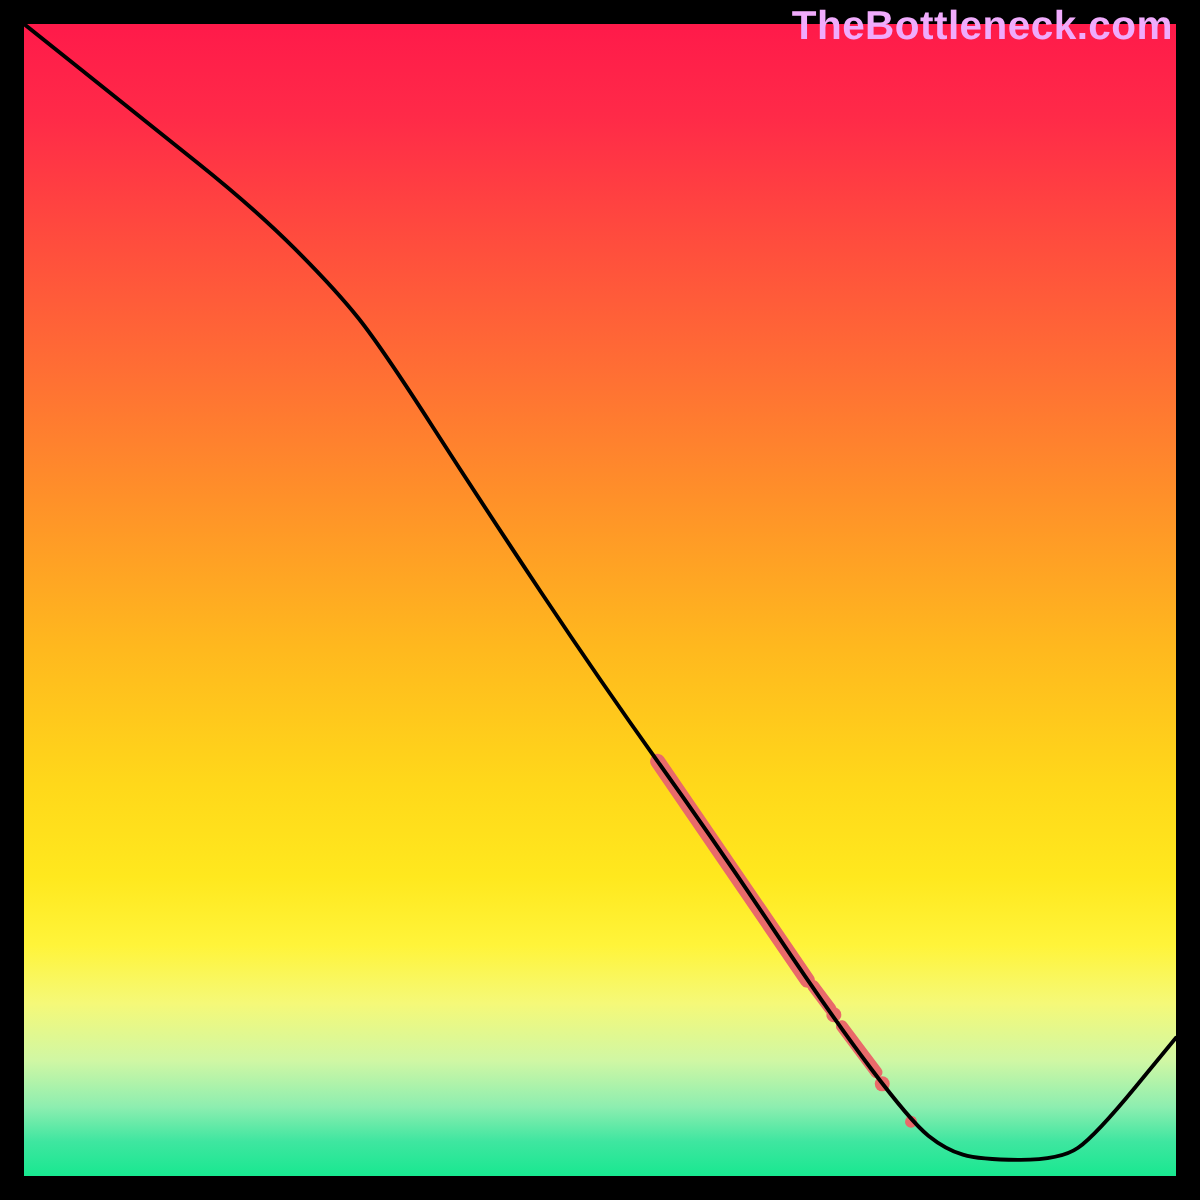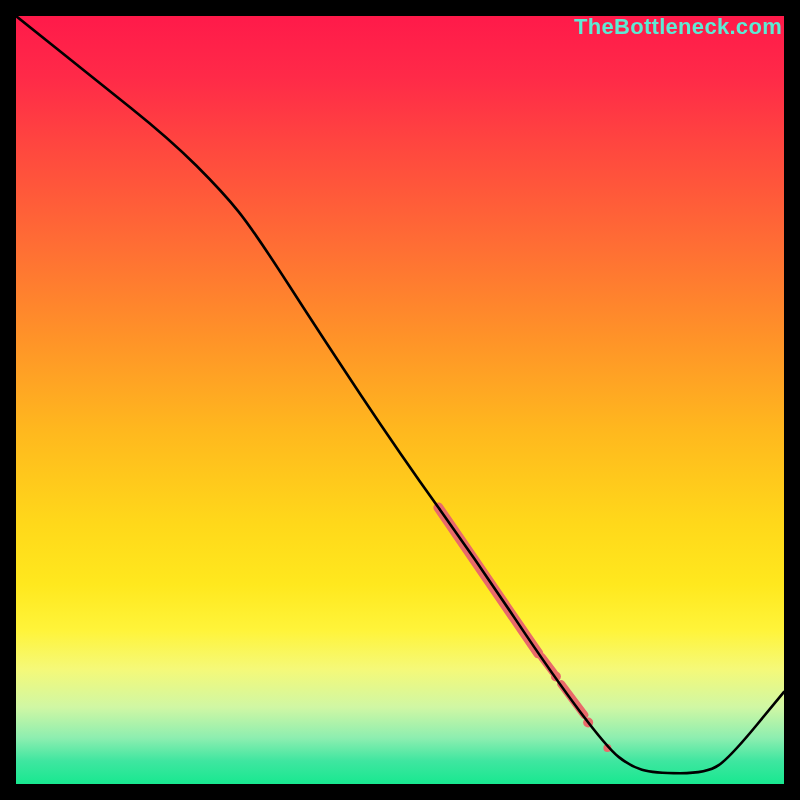--- a/index.html
+++ b/index.html
@@ -17,26 +17,26 @@
   }
   .plot-area {
     position: absolute;
     left: 16px;
     top: 16px;
     width: 768px;
     height: 768px;
   }
   .watermark {
     position: absolute;
-    top: 14px;
+    top: 2px;
     right: 18px;
     font-family: Arial, Helvetica, sans-serif;
-    font-size: 22px;
+    font-size: 27px;
     font-weight: 600;
-    color: #5eead4;
+    color: #f0abfc;
     letter-spacing: 0.3px;
     z-index: 30;
   }
   svg {
     display: block;
   }
 </style>
 </head>
 <body>
 

